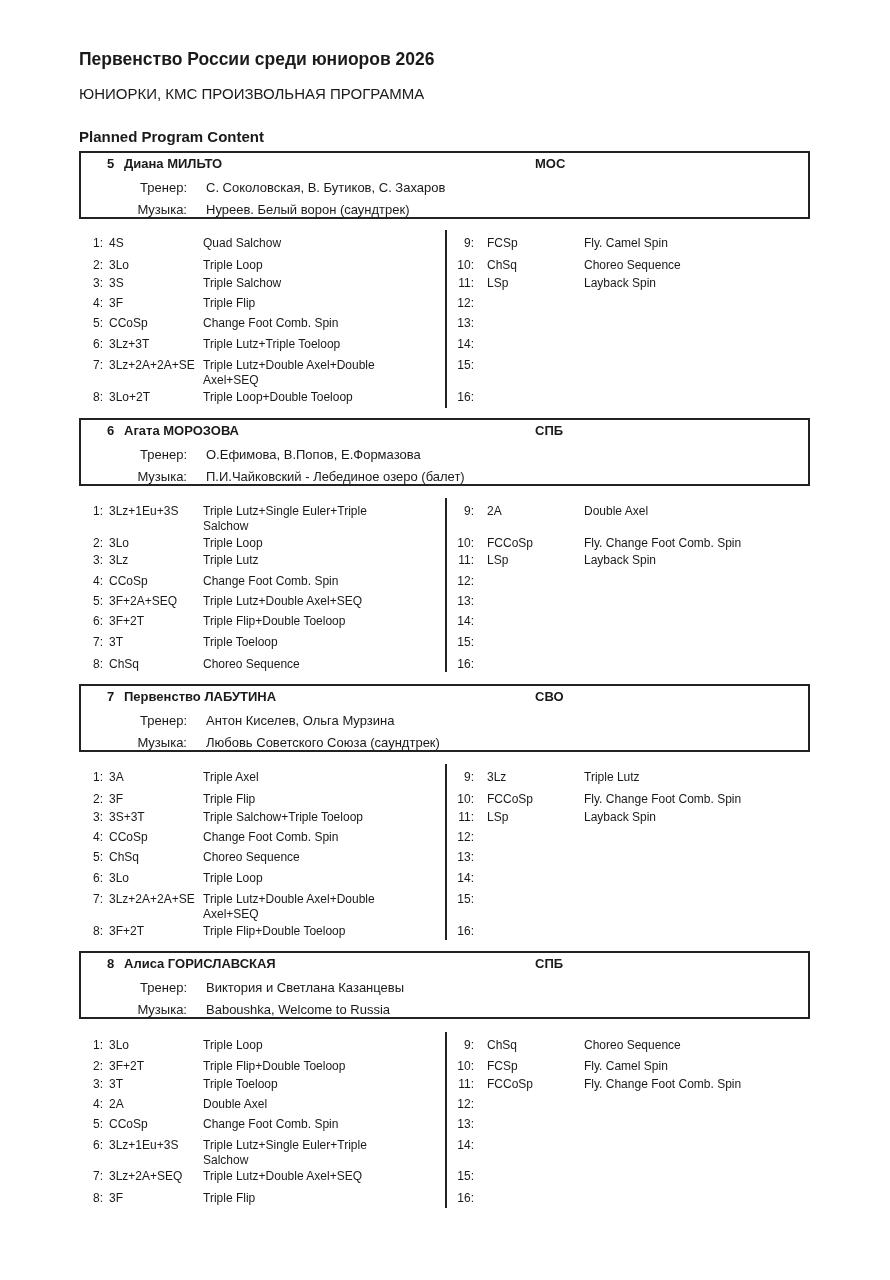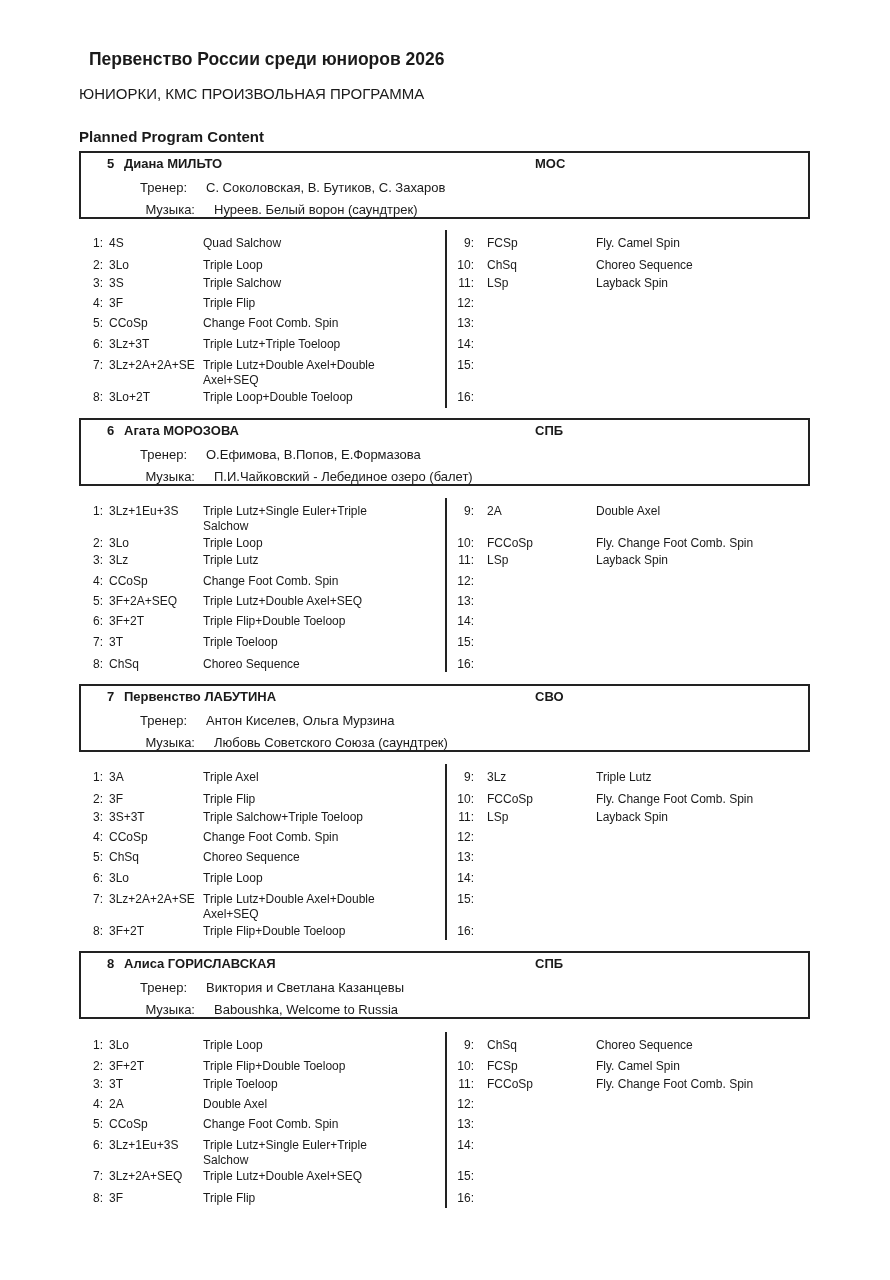--- a/index.html
+++ b/index.html
@@ -1,38 +1,38 @@
 <!DOCTYPE html>
 <html><head>
 <meta charset="utf-8">
 <style>
   html, body { margin: 0; padding: 0; background: #ffffff; }
   body { width: 890px; height: 1280px; position: relative; overflow: hidden;
          font-family: "Liberation Sans", sans-serif; color: #1a1a1a; }
-  .title { position: absolute; left: 89px; top: 49px; font-size: 17.5px; font-weight: bold; }
+  .title { position: absolute; left: 79px; top: 49px; font-size: 17.5px; font-weight: bold; }
   .subtitle { position: absolute; left: 79px; top: 85px; font-size: 15px; font-weight: normal; }
   .subtitle2 { position: absolute; left: 79px; top: 128px; font-size: 15px; font-weight: bold; }
   .skater-box { position: absolute; left: 79px; width: 731px; height: 68px;
                 border: 2px solid #222; box-sizing: border-box; }
   .skater-box .num { position: absolute; left: 26px; top: 3px; font-size: 13px; font-weight: bold; }
   .skater-box .name { position: absolute; left: 43px; top: 3px; font-size: 13px; font-weight: bold; }
   .skater-box .nation { position: absolute; left: 454px; top: 3px; font-size: 13px; font-weight: bold; }
   .skater-box .lbl { position: absolute; width: 106px; text-align: right; font-size: 13px; }
   .skater-box .val { position: absolute; left: 125px; font-size: 13px; }
   .skater-box .coach-l { top: 27px; }
-  .skater-box .music-l { top: 49px; margin-left: 8px; }
+  .skater-box .music-l { top: 49px; }
   .elements { position: absolute; left: 79px; width: 740px; }
   .divider { position: absolute; left: 366px; width: 2px; background: #222; }
   .el { position: absolute; font-size: 12px; line-height: 15px; }
   .el .no { position: absolute; width: 24px; text-align: right; }
   .el .code { position: absolute; left: 30px; white-space: nowrap; }
   .el .desc { position: absolute; left: 124px; width: 200px; }
   .el.right .no { left: 370px; width: 25px; }
   .el.right .code { left: 408px; }
-  .el.right .desc { left: 505px; width: 230px; margin-left: 12px; }
+  .el.right .desc { left: 505px; width: 230px; }
 </style>
 </head>
 <body>
 
 <div class="title">Первенство России среди юниоров 2026</div>
 <div class="subtitle">ЮНИОРКИ, КМС ПРОИЗВОЛЬНАЯ ПРОГРАММА</div>
 <div class="subtitle2">Planned Program Content</div>
 
 <div id="content">
     <div class="skater-box" style="top: 151px;">

